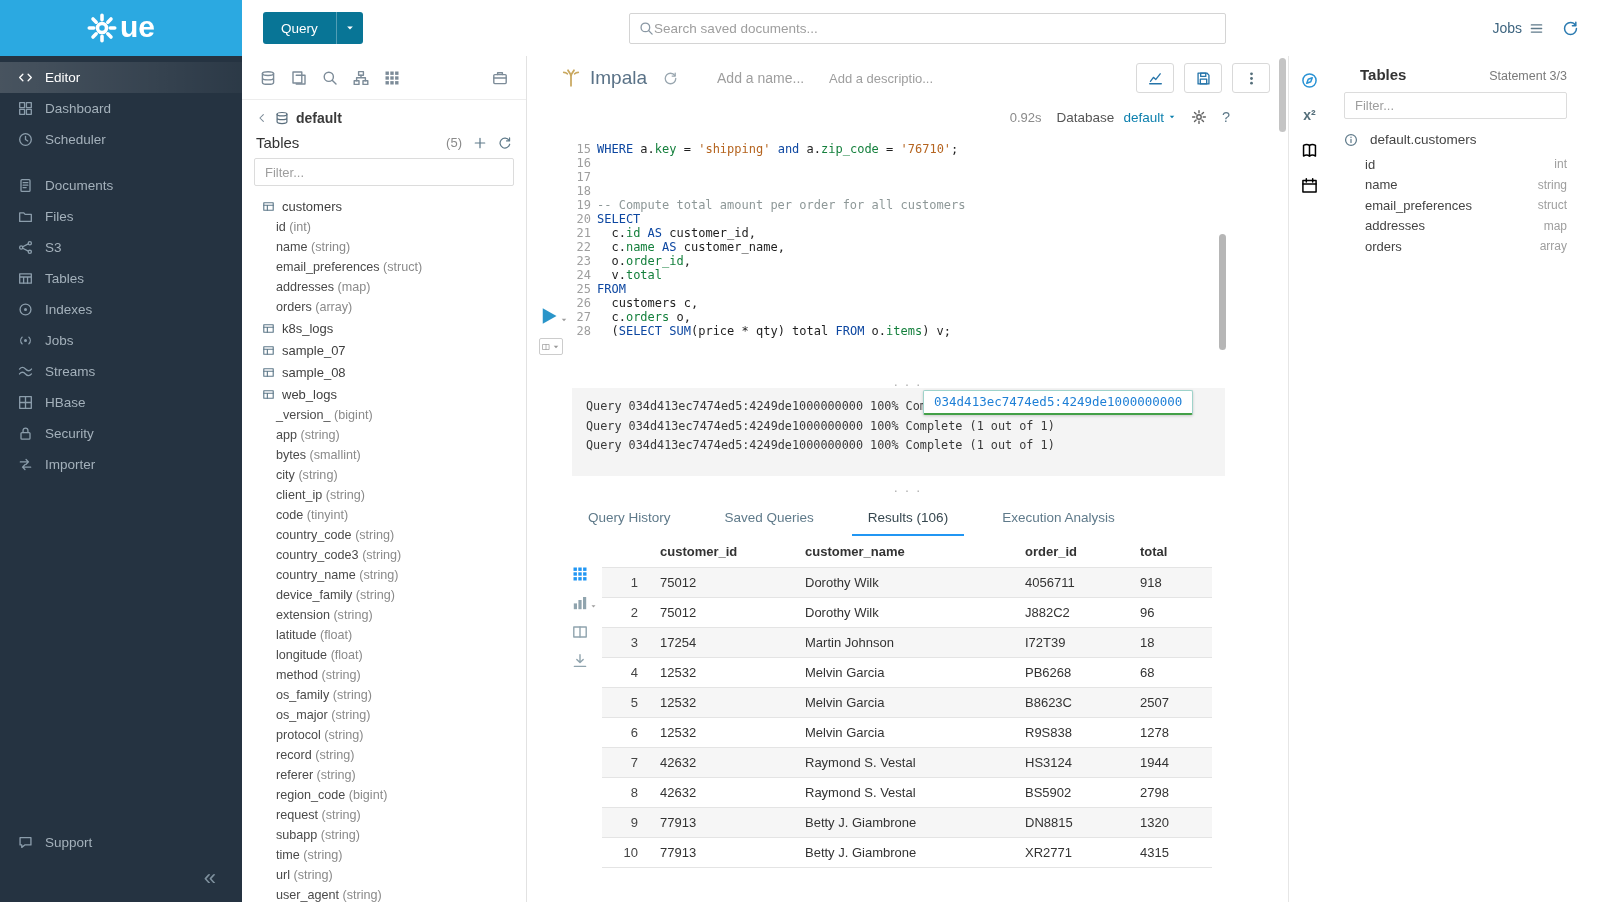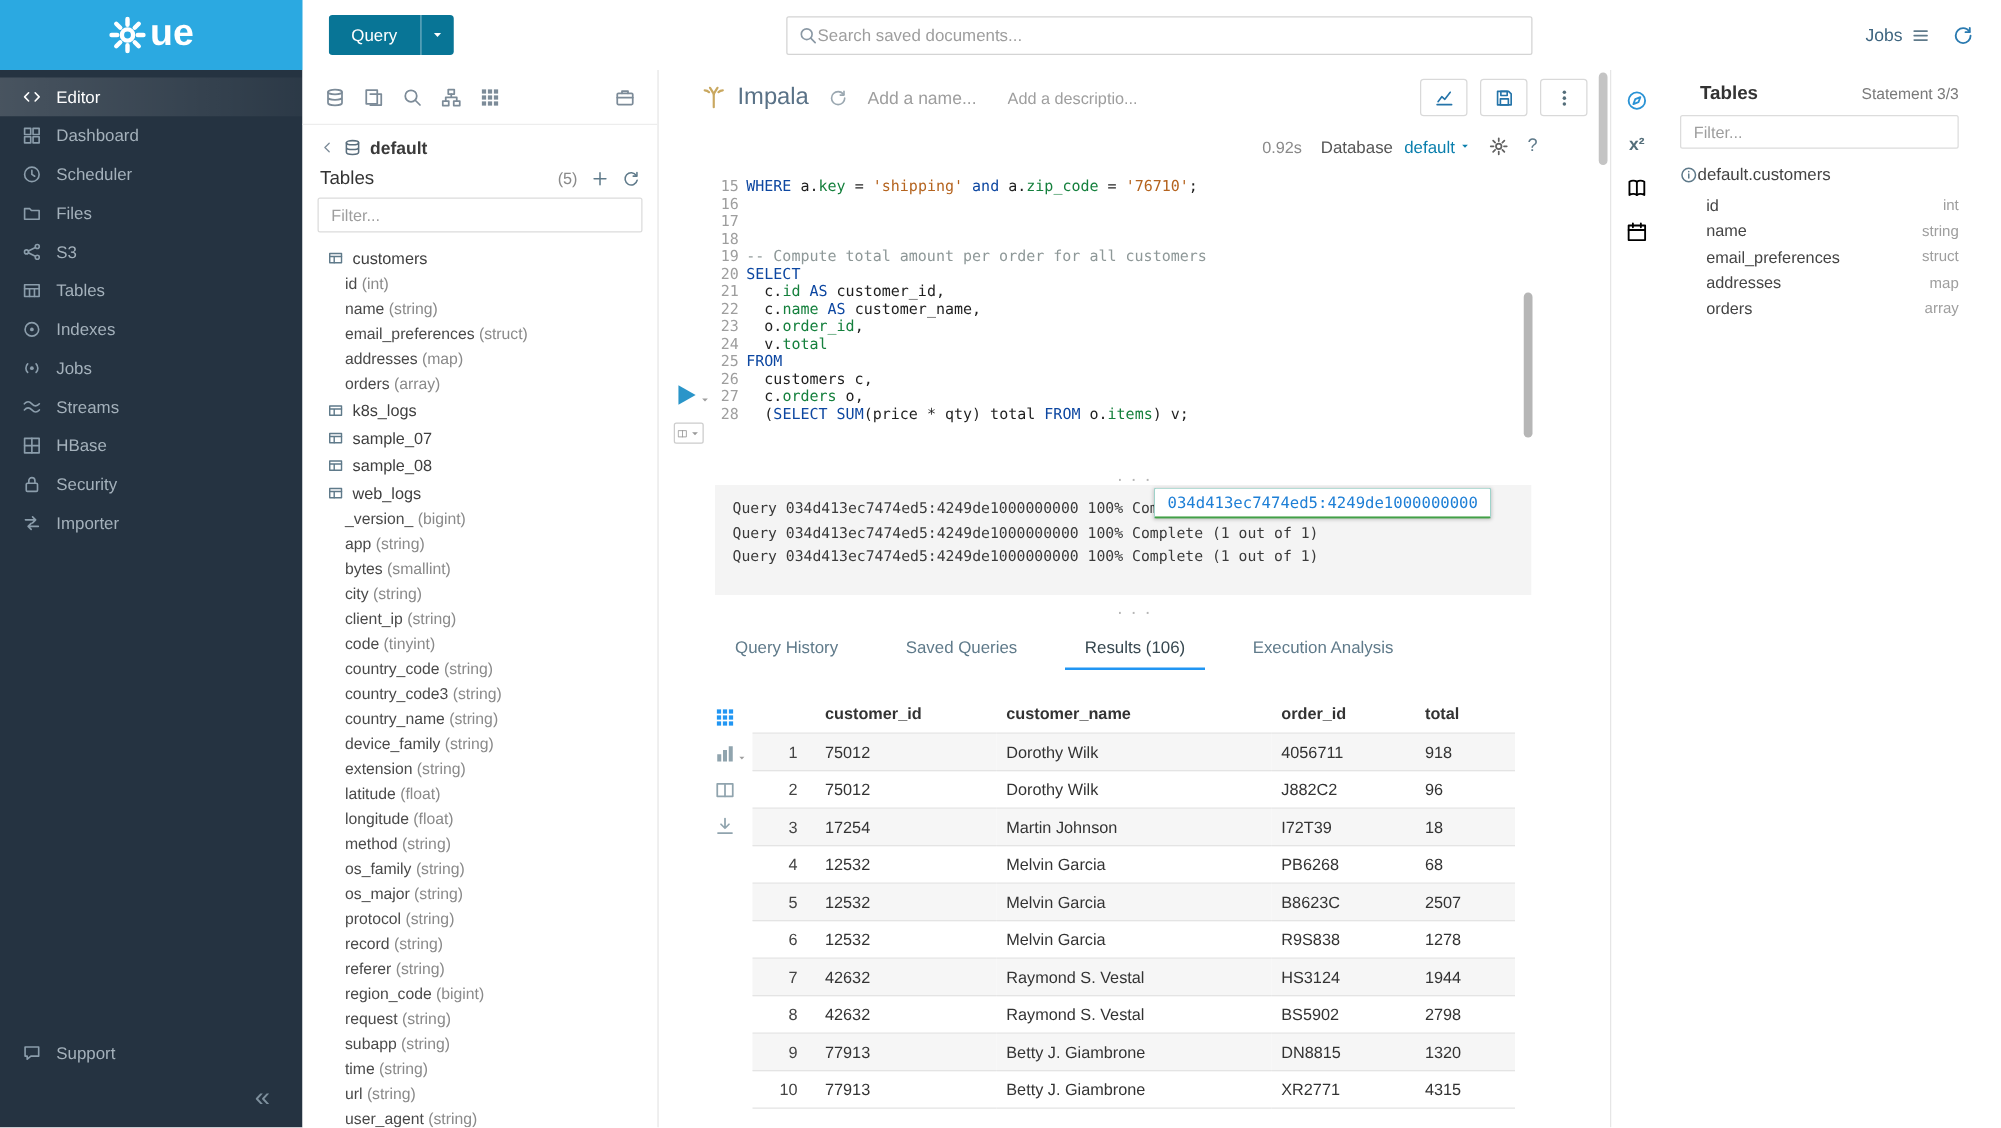--- a/index.html
+++ b/index.html
@@ -74,21 +74,21 @@
   .tree-col{height:20px;line-height:20px;padding-left:14px;font-size:12.6px;color:#4a4a4a;
     cursor:pointer;white-space:nowrap}
   .ctype{color:#8a8a8a}
 
   
   .main{flex:1;min-width:0;display:flex;flex-direction:column;position:relative;background:#fff}
   .snippet-header{height:44px;display:flex;align-items:center;padding:0 18px 0 34px}
   .impala-ic{width:20px;height:20px;color:#c9a860}
   .engine-title{font-size:19px;color:#5a7287;margin-left:9px}
   .hist-ic{width:15px;height:15px;color:#9aa7b0;margin-left:16px;cursor:pointer}
-  .name-input{border:none;font-size:14px;width:100px;color:#444;margin-left:16px}
+  .name-input{border:none;font-size:14px;width:100px;color:#444;margin-left:39px}
   .desc-input{border:none;font-size:13px;width:112px;color:#444;margin-left:12px}
   .hdr-actions{margin-left:auto;display:flex;gap:10px}
   .hdr-btn{width:38px;height:30px;border:1px solid #d9d9d9;border-radius:3px;background:#fff;
     display:flex;align-items:center;justify-content:center;color:#2574a9;cursor:pointer}
   .hdr-btn .ic{width:15px;height:15px}
   .hdr-btn.kebab{color:#546e7a}
   .snippet-toolbar{height:34px;display:flex;align-items:center;justify-content:flex-end;
     gap:15px;padding-right:58px;font-size:13px}
   .duration{color:#8a8a8a}
   .db-label{color:#555;font-size:13.5px}
@@ -133,42 +133,42 @@
   .tabs{height:40px;display:flex;align-items:flex-end;padding-left:45px}
   .tab{padding:9px 16px;font-size:13.5px;color:#5f7a8a;margin-right:22px;
     border-bottom:2px solid transparent;cursor:pointer;white-space:nowrap}
   .tab.active{color:#36474f;border-color:#2196f3}
 
   .results{flex:1;position:relative;overflow:hidden}
   .view-strip{position:absolute;left:45px;top:30px;display:flex;flex-direction:column;gap:13px}
   .vs-item{width:16px;height:16px;color:#90a4ae;position:relative;cursor:pointer}
   .vs-item.active{color:#2196f3}
   .vs-caret{position:absolute;right:-9px;bottom:1px;width:7px;height:7px;color:#9e9e9e}
-  .rtable{position:absolute;left:75px;top:19px;border-collapse:collapse;table-layout:fixed}
+  .rtable{position:absolute;left:75px;top:0;border-collapse:collapse;table-layout:fixed}
   .rtable th{font-weight:bold;font-size:13px;color:#333;text-align:left;padding:8px 8px;
     border-bottom:1px solid #e4e4e4;cursor:pointer;white-space:nowrap}
   .rtable td{font-size:13px;color:#333;padding:0 8px;height:30px;
     border-bottom:1px solid #e4e4e4;white-space:nowrap}
   .rtable tbody tr:nth-child(odd){background:#f6f6f6}
   .rtable .num{text-align:right;padding-right:14px;color:#444}
 
   
   .rstrip{width:42px;border-left:1px solid #e6e6e6;display:flex;flex-direction:column;
     align-items:center;padding-top:16px;gap:18px;flex:none;background:#fff}
   .rstrip .ic{width:17px;height:17px;cursor:pointer}
   .x2{font-size:14px;font-weight:bold;color:#546e7a;cursor:pointer;line-height:17px}
 
   
   .rassist{width:271px;padding:10px 34px 0 14px;flex:none;background:#fff}
   .ra-head{display:flex;align-items:baseline}
   .ra-title{font-size:15px;font-weight:bold;color:#333;margin-left:16px}
   .ra-statement{margin-left:auto;font-size:12.5px;color:#7a7a7a}
   .ra-filter{width:100%;height:27px;border:1px solid #dcdcdc;border-radius:2px;
     padding:0 10px;font-size:13px;color:#333;margin-top:9px}
-  .ra-table{display:flex;align-items:center;gap:0;margin-top:13px}
+  .ra-table{display:flex;align-items:center;gap:12px;margin-top:13px}
   .ra-table .ic{width:14px;height:14px;color:#5f7a8a}
   .ra-table-name{font-size:13.5px;color:#444;cursor:pointer}
   #rcols{margin-top:7px}
   .rcol{height:20.5px;display:flex;align-items:center;padding-left:21px;cursor:pointer}
   .rcname{font-size:13px;color:#444}
   .rctype{margin-left:auto;font-size:12px;color:#9e9e9e}
 </style>
 </head>
 <body>
 
@@ -244,20 +244,29 @@
           <span class="nav-label">Dashboard</span>
         </div>
         <div class="nav-item">
           <span class="ic">
             <svg viewBox="0 0 16 16">
               <circle cx="8" cy="8" r="6.2"></circle>
               <path d="M8 4.6V8l2.4 1.6"></path>
             </svg>
           </span>
           <span class="nav-label">Scheduler</span>
+        </div>
+        <div class="nav-item gap">
+          <span class="ic">
+            <svg viewBox="0 0 16 16">
+              <rect x="3.2" y="1.8" width="9.6" height="12.4" rx="1"></rect>
+              <path d="M5.5 5h5M5.5 7.6h5M5.5 10.2h3.2"></path>
+            </svg>
+          </span>
+          <span class="nav-label">Documents</span>
         </div>
         <div class="nav-item">
           <span class="ic">
             <svg viewBox="0 0 16 16">
               <path d="M1.8 13.2V4.2h4.4l1.4 1.6h6.6v7.4z"></path>
             </svg>
           </span>
           <span class="nav-label">Files</span>
         </div>
         <div class="nav-item">

